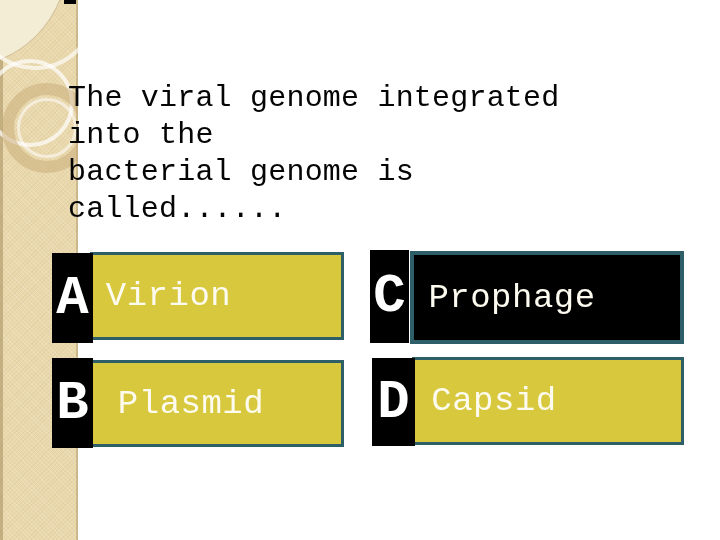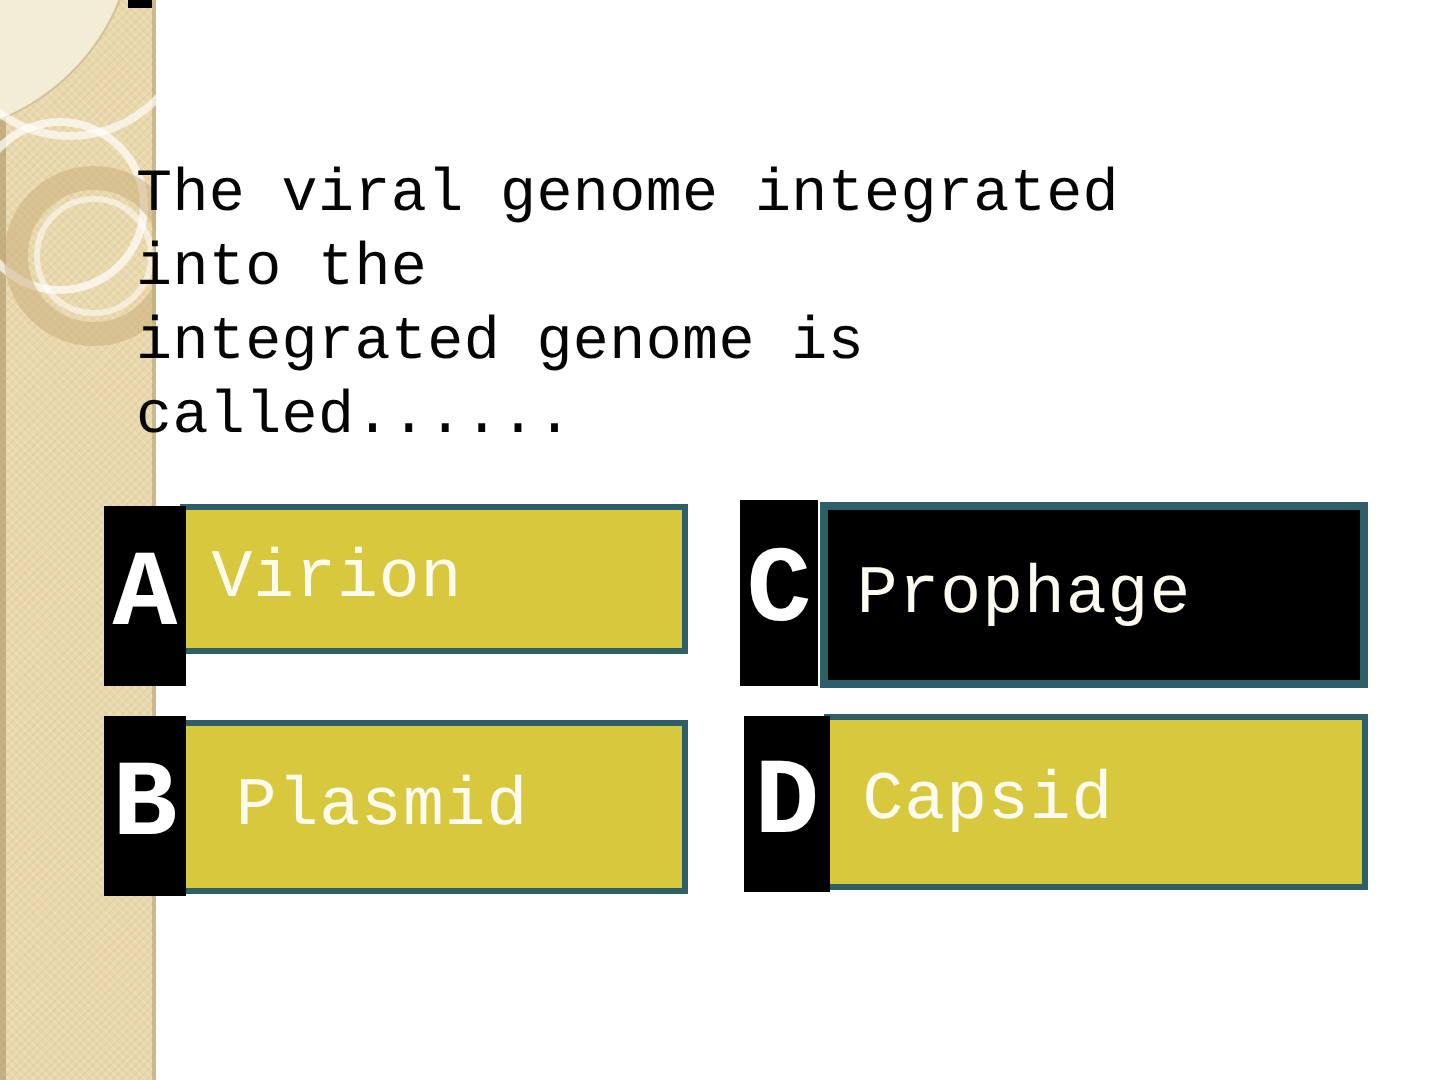--- a/index.html
+++ b/index.html
@@ -45,21 +45,21 @@
     position:absolute;display:flex;align-items:center;justify-content:center;
     background:var(--answer-fill,#d8c83e);
     border:3px solid var(--answer-border,#2e5f68);
     box-sizing:border-box;z-index:2;
     color:var(--answer-text-color,#fdfbef);
     font-size:34px;letter-spacing:.5px;
   }
   .box .answer-label{white-space:nowrap;}
 
   .letter-a{left:52px;top:253px;width:41px;height:90px;}
-  .box-a{left:90px;top:252px;width:254px;height:75px;padding-right:97px;}
+  .box-a{left:90px;top:252px;width:254px;height:88px;padding-right:97px;}
 
   .letter-b{left:52px;top:358px;width:41px;height:90px;}
   .box-b{left:90px;top:360px;width:254px;height:87px;padding-right:52px;}
 
   .letter-c{left:370px;top:250px;width:39px;height:93px;}
   .box-c{left:410px;top:251px;width:274px;height:93px;padding-right:70px;
     background:var(--highlight-fill,#000);border-width:4px;}
 
   .letter-d{left:372px;top:358px;width:43px;height:88px;}
   .box-d{left:412px;top:357px;width:272px;height:88px;padding-right:108px;}
@@ -73,21 +73,21 @@
     <div class="circle circle-cap"></div>
     <div class="circle ring-white-top"></div>
     <div class="circle ring-white-mid"></div>
     <div class="circle ring-beige"></div>
     <div class="circle ring-white-inner"></div>
   </div>
   <div class="top-tick"></div>
 
   <div class="question">
     <div>The viral genome integrated into the</div>
-    <div>integrated genome is called......</div>
+    <div>bacterial genome is called......</div>
   </div>
 
   <div>
     <div class="letter letter-a">A</div>
     <div class="box box-a">
       <span class="answer-label">Virion</span>
     </div>
   </div>
 
   <div>

